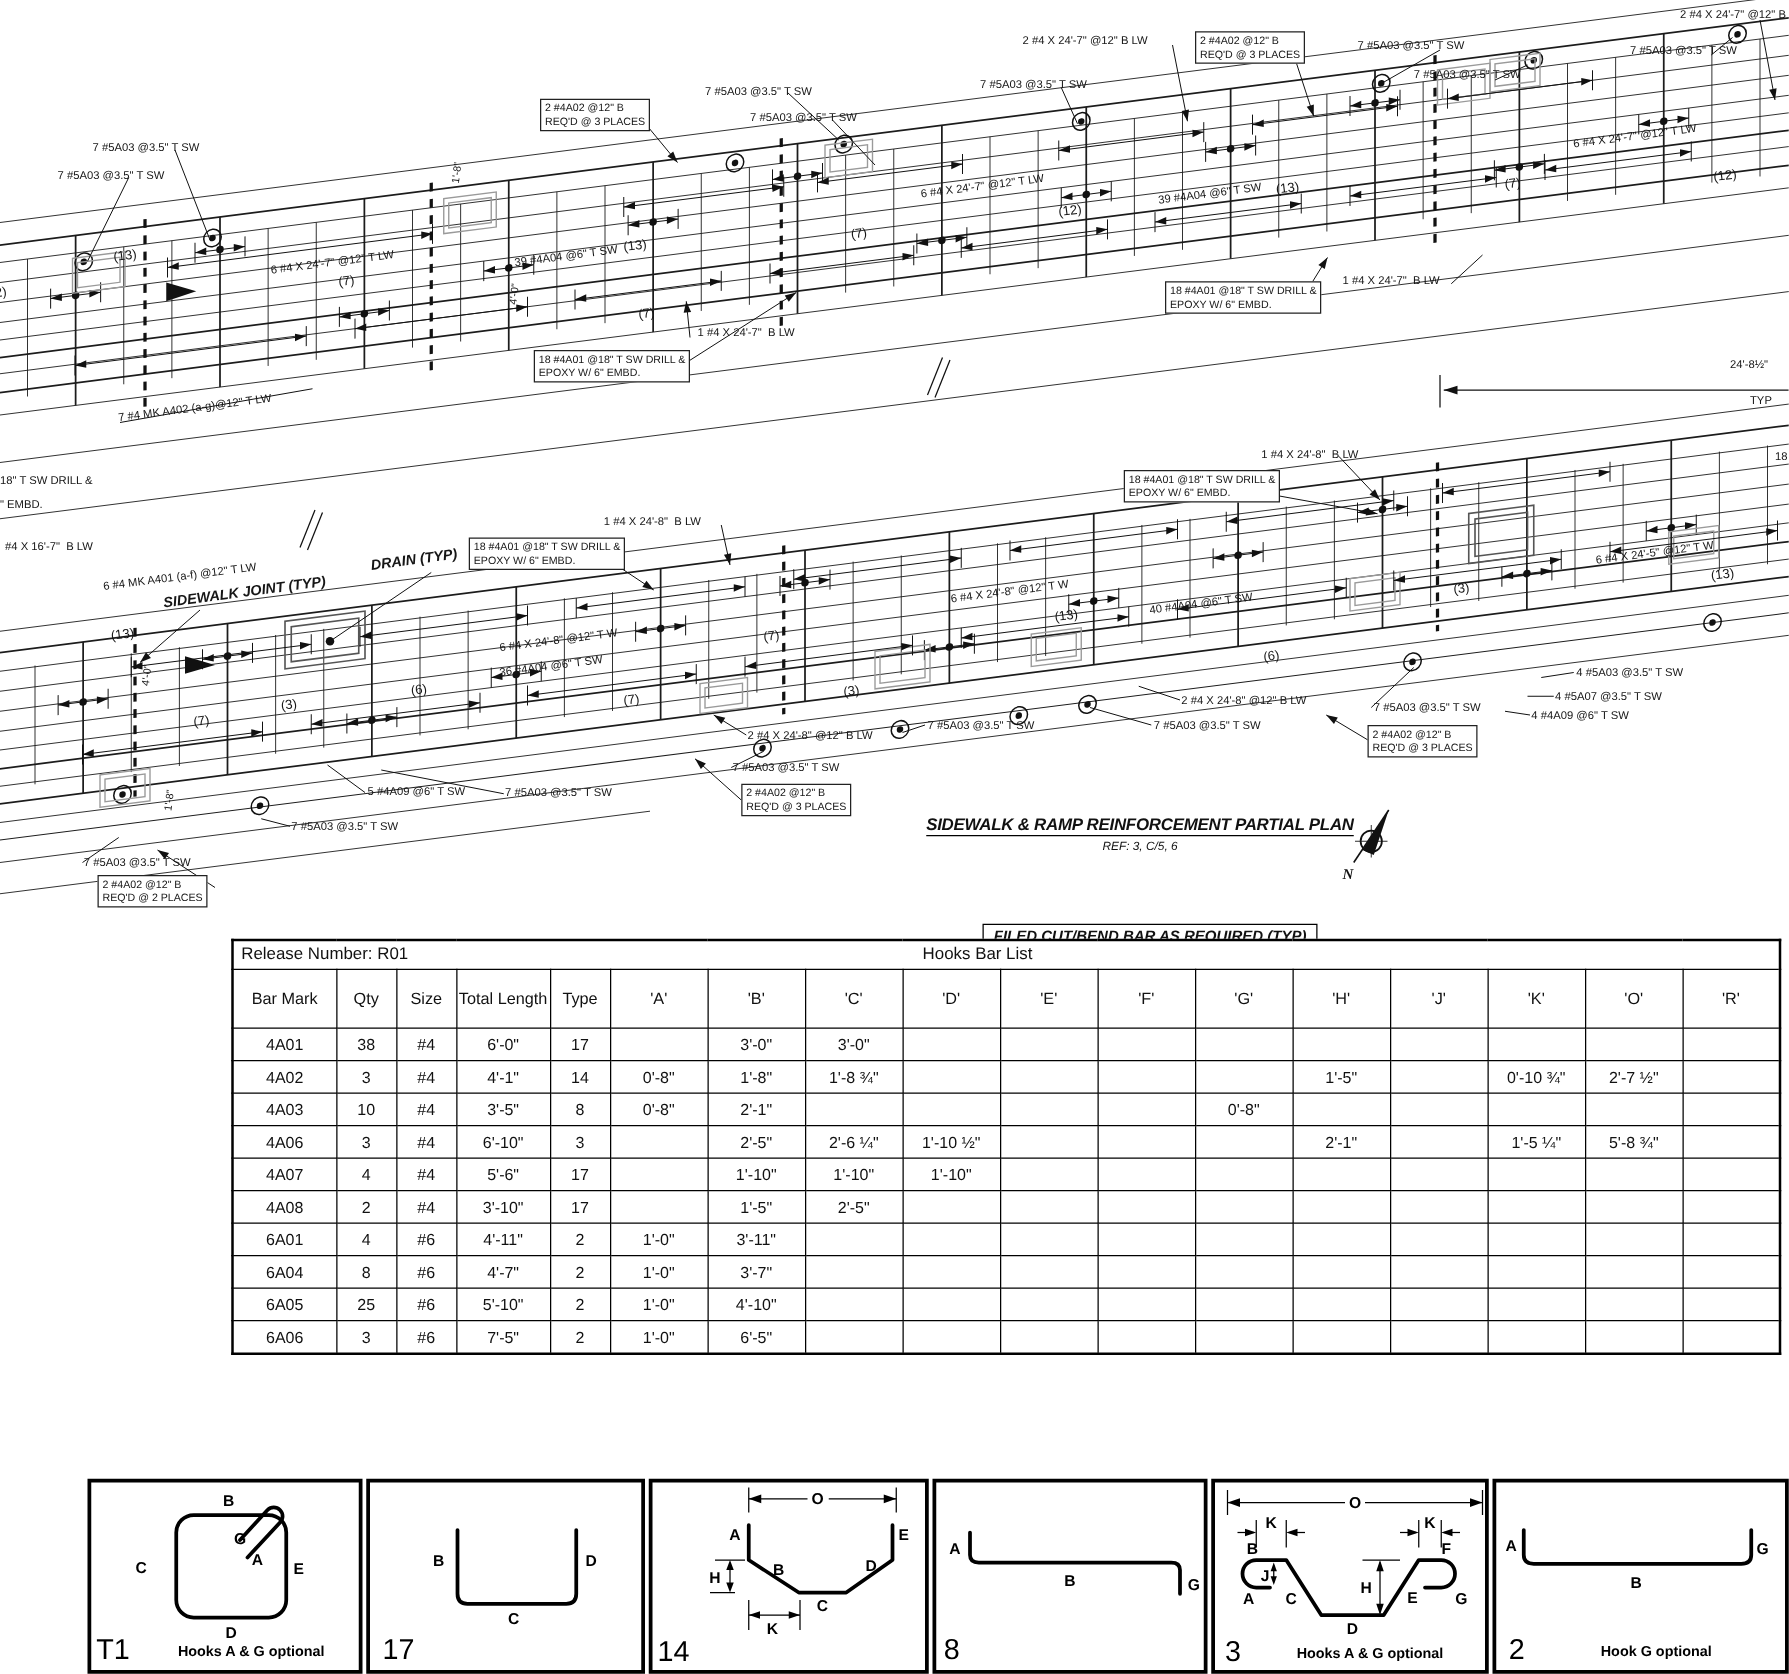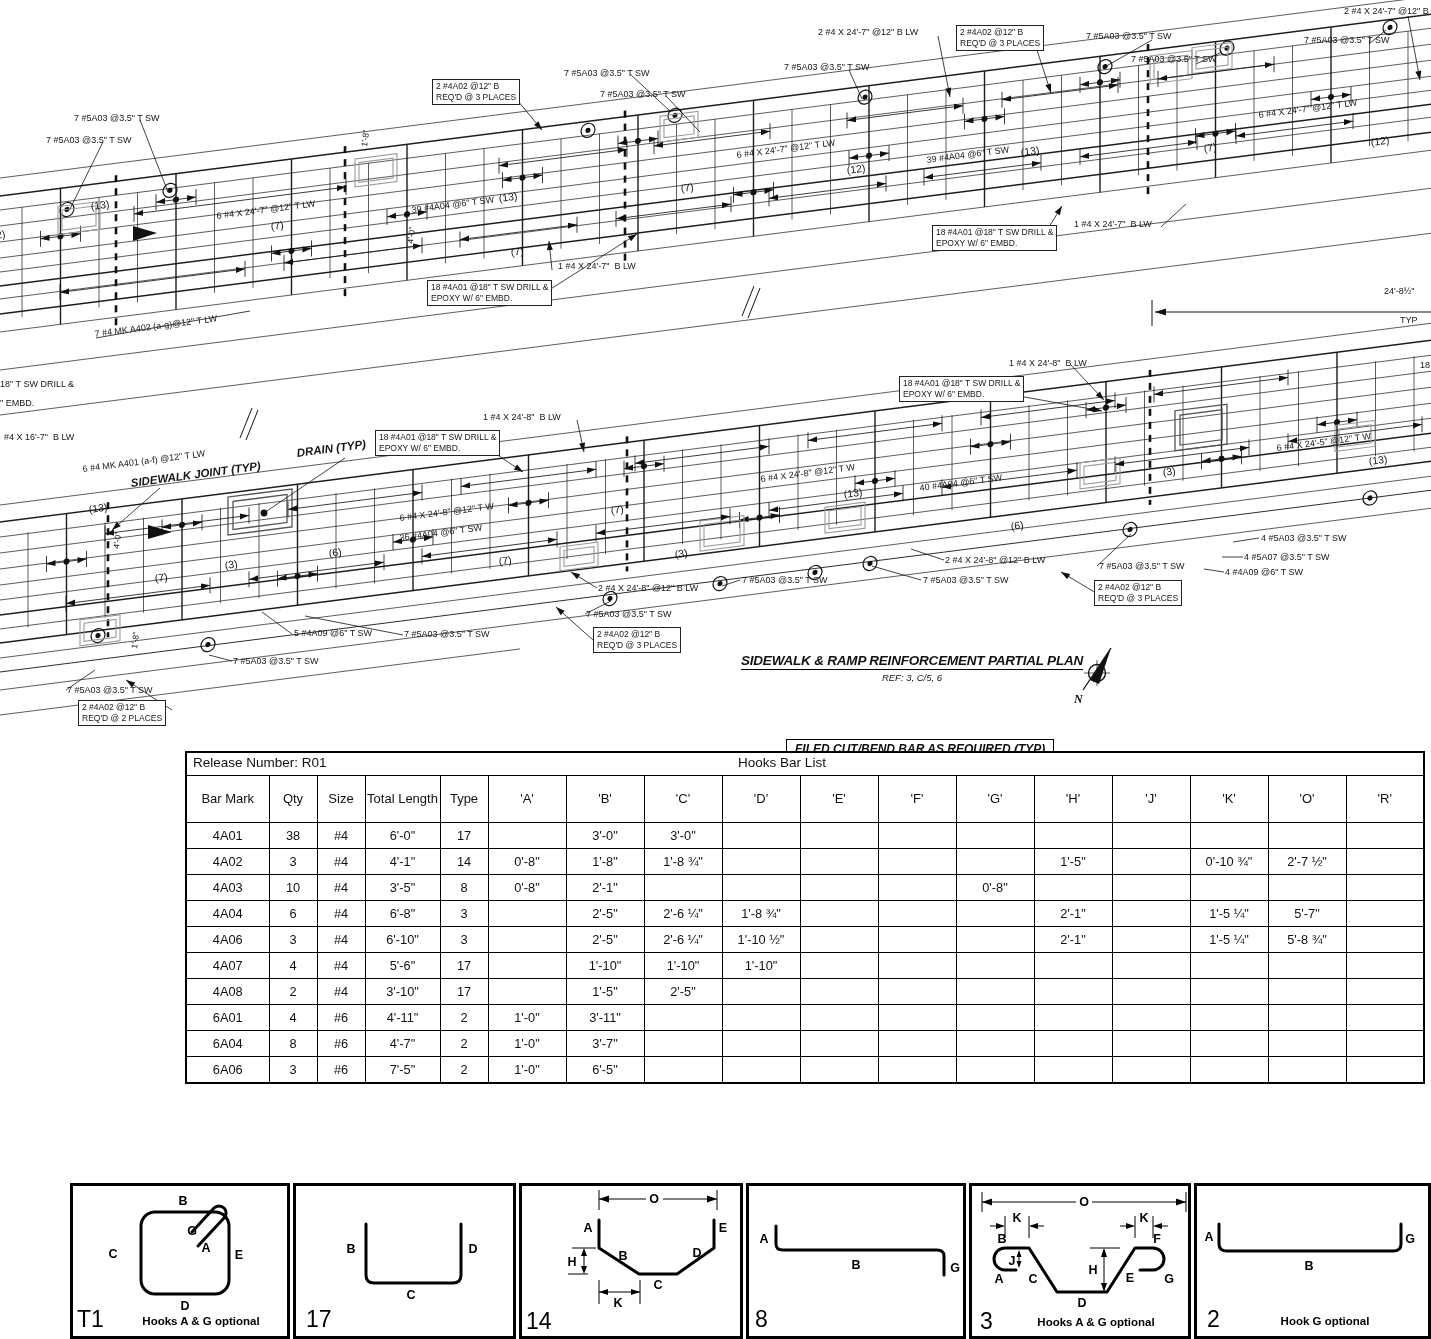--- a/index.html
+++ b/index.html
@@ -776,39 +776,20 @@
         <td></td>
         <td></td>
         <td>0'-8"</td>
         <td></td>
         <td></td>
         <td></td>
         <td></td>
         <td></td>
       </tr>
       <tr>
-        <td>4A04</td>
-        <td>6</td>
-        <td>#4</td>
-        <td>6'-8"</td>
-        <td>3</td>
-        <td></td>
-        <td>2'-5"</td>
-        <td>2'-6 ¼"</td>
-        <td>1'-8 ¾"</td>
-        <td></td>
-        <td></td>
-        <td></td>
-        <td>2'-1"</td>
-        <td></td>
-        <td>1'-5 ¼"</td>
-        <td>5'-7"</td>
-        <td></td>
-      </tr>
-      <tr>
         <td>4A06</td>
         <td>3</td>
         <td>#4</td>
         <td>6'-10"</td>
         <td>3</td>
         <td></td>
         <td>2'-5"</td>
         <td>2'-6 ¼"</td>
         <td>1'-10 ½"</td>
         <td></td>
@@ -878,20 +859,39 @@
         <td></td>
       </tr>
       <tr>
         <td>6A04</td>
         <td>8</td>
         <td>#6</td>
         <td>4'-7"</td>
         <td>2</td>
         <td>1'-0"</td>
         <td>3'-7"</td>
+        <td></td>
+        <td></td>
+        <td></td>
+        <td></td>
+        <td></td>
+        <td></td>
+        <td></td>
+        <td></td>
+        <td></td>
+        <td></td>
+      </tr>
+      <tr>
+        <td>6A05</td>
+        <td>25</td>
+        <td>#6</td>
+        <td>5'-10"</td>
+        <td>2</td>
+        <td>1'-0"</td>
+        <td>4'-10"</td>
         <td></td>
         <td></td>
         <td></td>
         <td></td>
         <td></td>
         <td></td>
         <td></td>
         <td></td>
         <td></td>
         <td></td>

